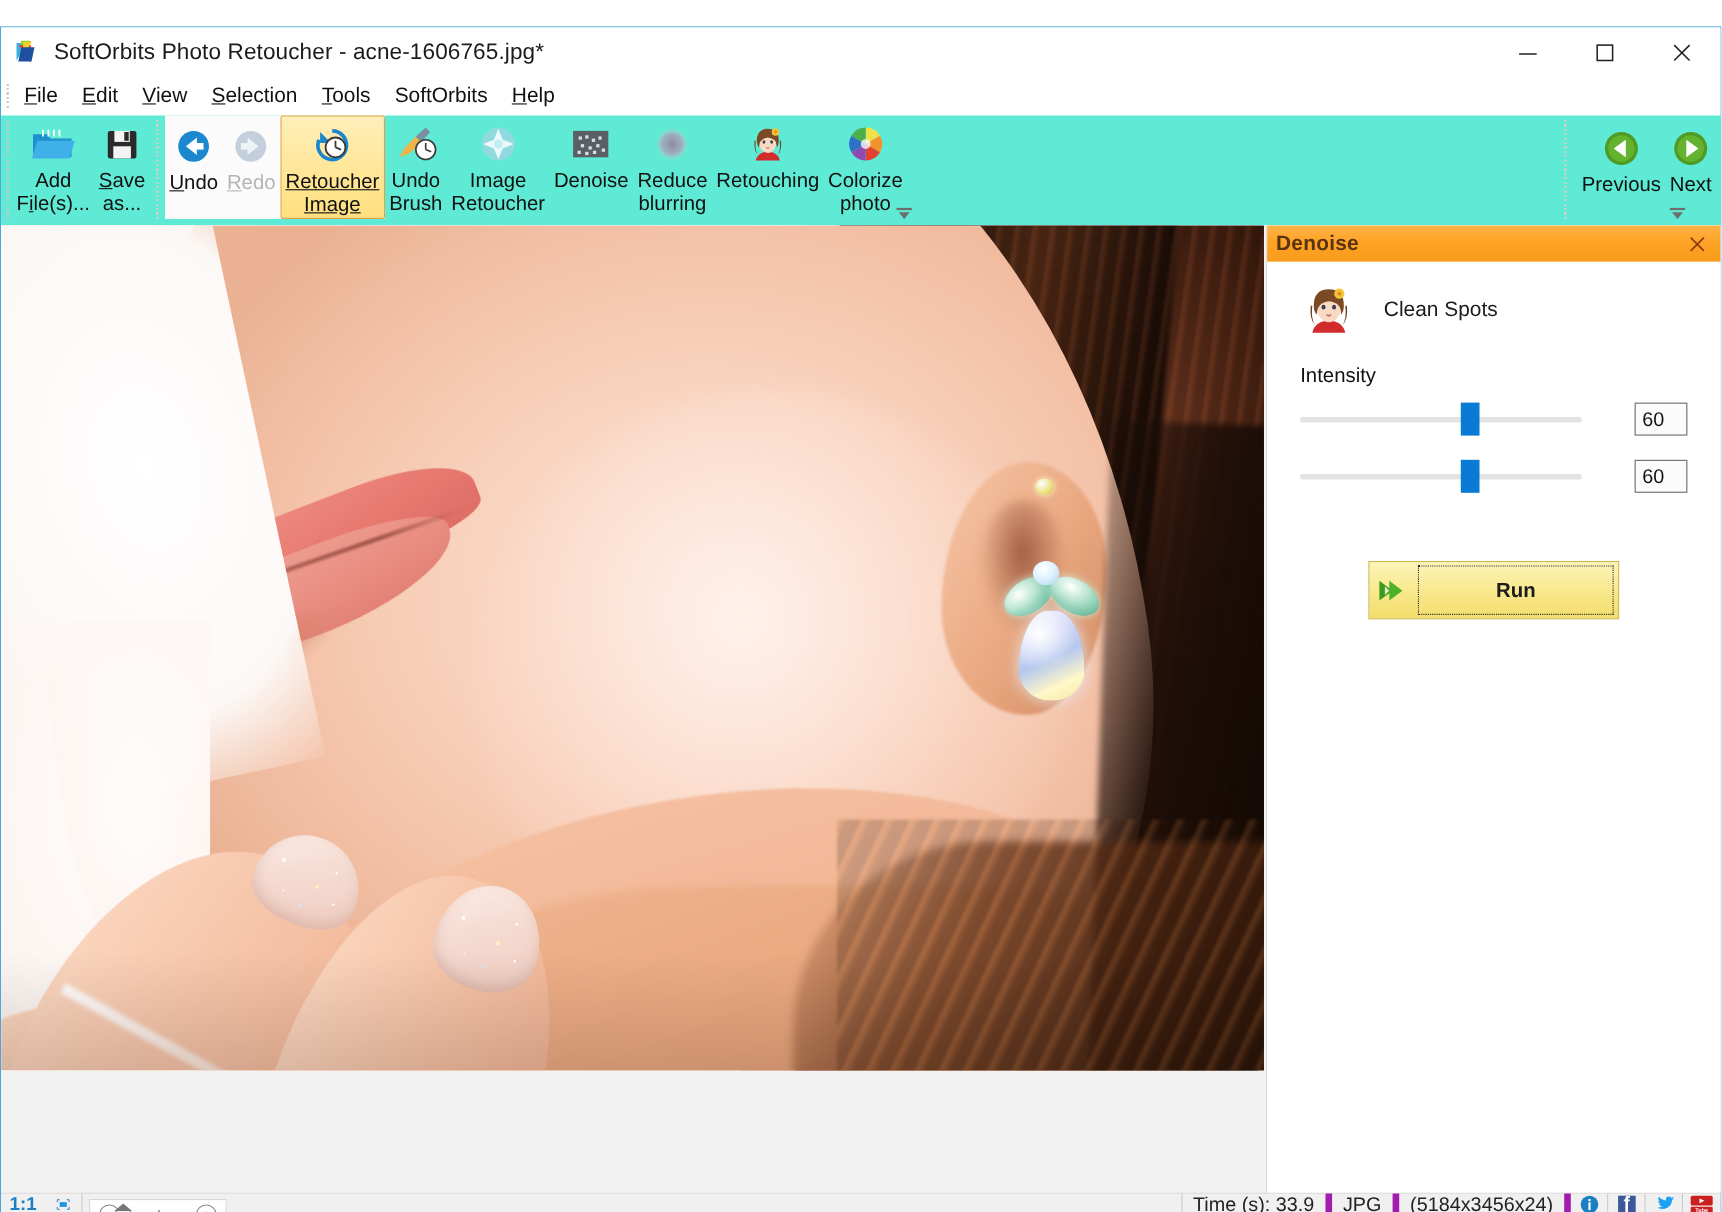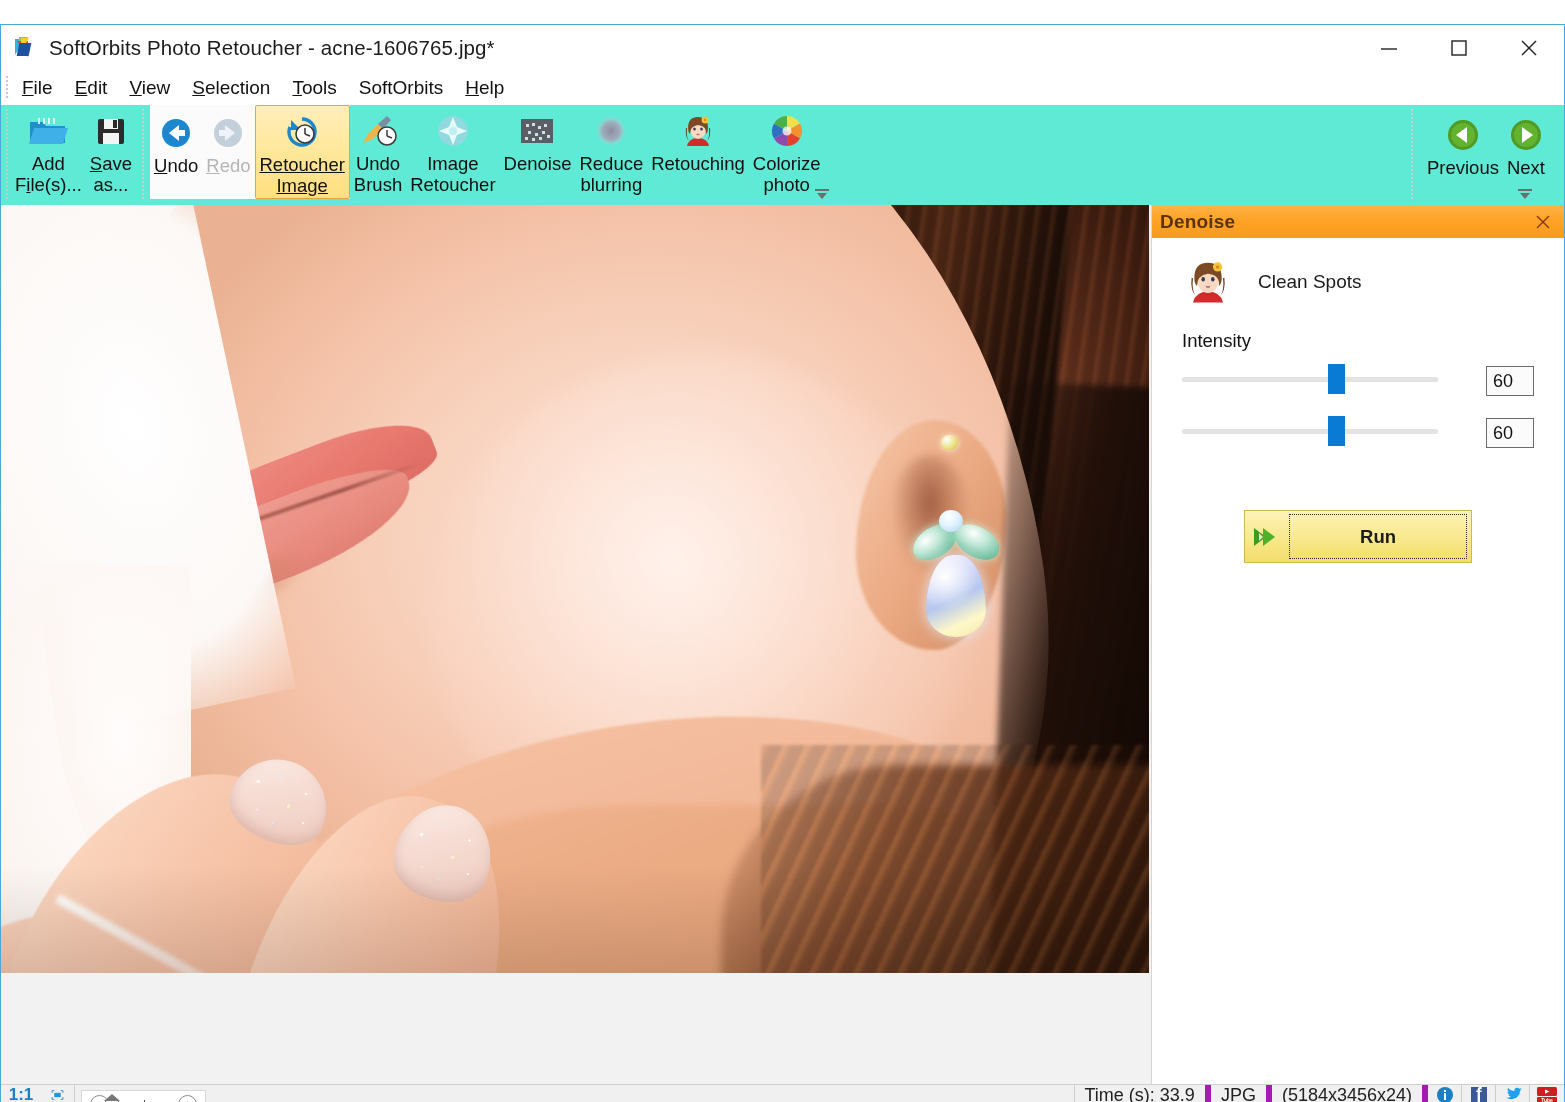--- a/index.html
+++ b/index.html
@@ -275,21 +275,21 @@
   .tbx-title{font-size:19px;font-weight:bold;color:#5a3410;letter-spacing:.2px;}
   .tbx-close{width:22px;height:22px;display:flex;align-items:center;justify-content:center;}
   .tbx-body{flex:1;background:#fff;padding:0;position:relative;}
 
   .tool-row{display:flex;align-items:center;padding:18px 0 0 30px;}
   .tool-av{width:52px;height:52px;position:relative;flex:0 0 52px;}
   .tool-name{font-size:19px;color:#1b1b1b;margin-left:24px;}
 
   .slider-block{padding:0 30px;margin-top:22px;}
   .sl-label{font-size:18.5px;color:#111;margin-bottom:14px;}
-  .sl-row{display:flex;align-items:flex-start;gap:26px;}
+  .sl-row{display:flex;align-items:center;gap:26px;}
   .sl-track-wrap{flex:1;position:relative;height:26px;display:flex;align-items:center;}
   .sl-track{width:100%;height:5px;background:#e3e3e3;border-radius:2px;}
   .sl-thumb{position:absolute;width:17px;height:30px;background:#0a7bd4;top:-2px;}
   .sl-box{
     width:48px;height:30px;border:1px solid #6b6b6b;background:#fbfbfb;margin-left:22px;
     font-size:18px;color:#111;display:flex;align-items:center;padding-left:6px;box-sizing:border-box;
   }
 
   .run-wrap{display:flex;justify-content:center;margin-top:62px;}
   .run-btn{
@@ -564,21 +564,21 @@
       <div class="tb-icon">
         <svg width="38" height="38" viewBox="0 0 38 38">
           <circle cx="19" cy="19" r="15" fill="#4f9b25"></circle>
           <circle cx="19" cy="19" r="12" fill="#63b32e"></circle>
           <path d="M23 11 L12 19 L23 27 Z" fill="#ffffff"></path>
         </svg>
       </div>
       <div class="tb-lab">Previous</div>
     </div>
 
-    <div class="tb-btn" style="padding-top:8px;padding-right:19px;">
+    <div class="tb-btn" style="padding-top:8px;padding-right:8px;">
       <div class="tb-icon">
         <svg width="38" height="38" viewBox="0 0 38 38">
           <circle cx="19" cy="19" r="15" fill="#4f9b25"></circle>
           <circle cx="19" cy="19" r="12" fill="#63b32e"></circle>
           <path d="M15 11 L26 19 L15 27 Z" fill="#ffffff"></path>
         </svg>
       </div>
       <div class="tb-lab">Next</div>
     </div>
 

